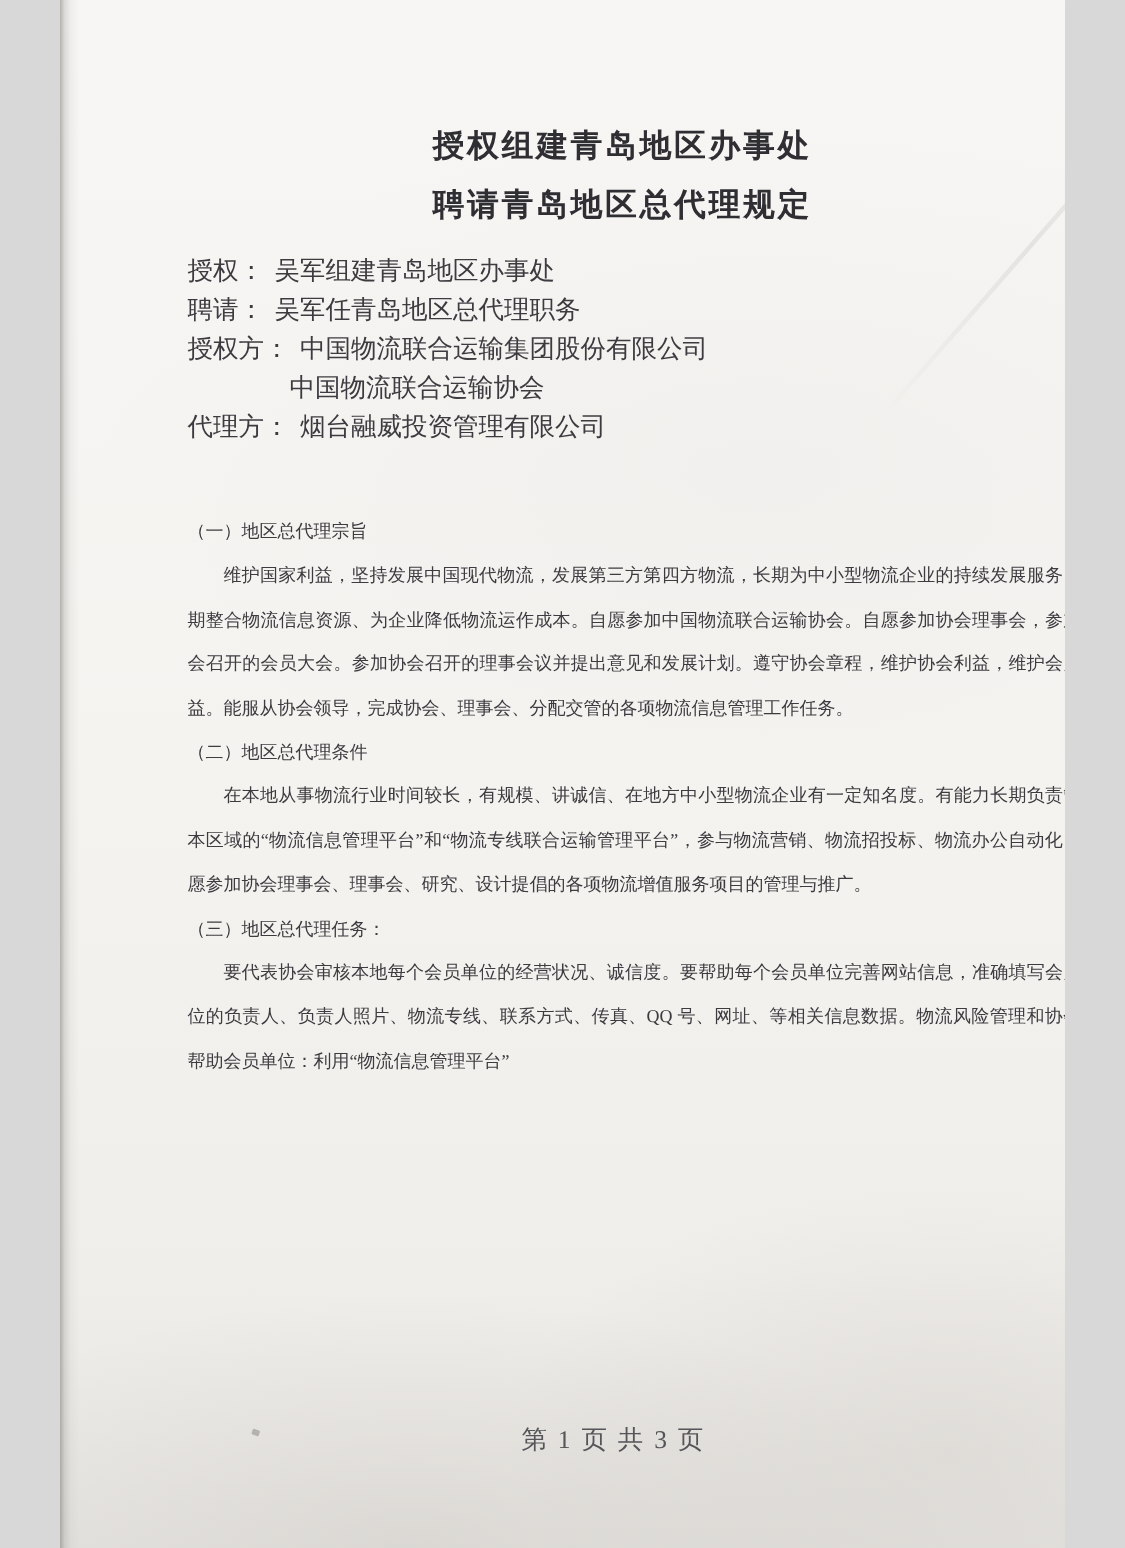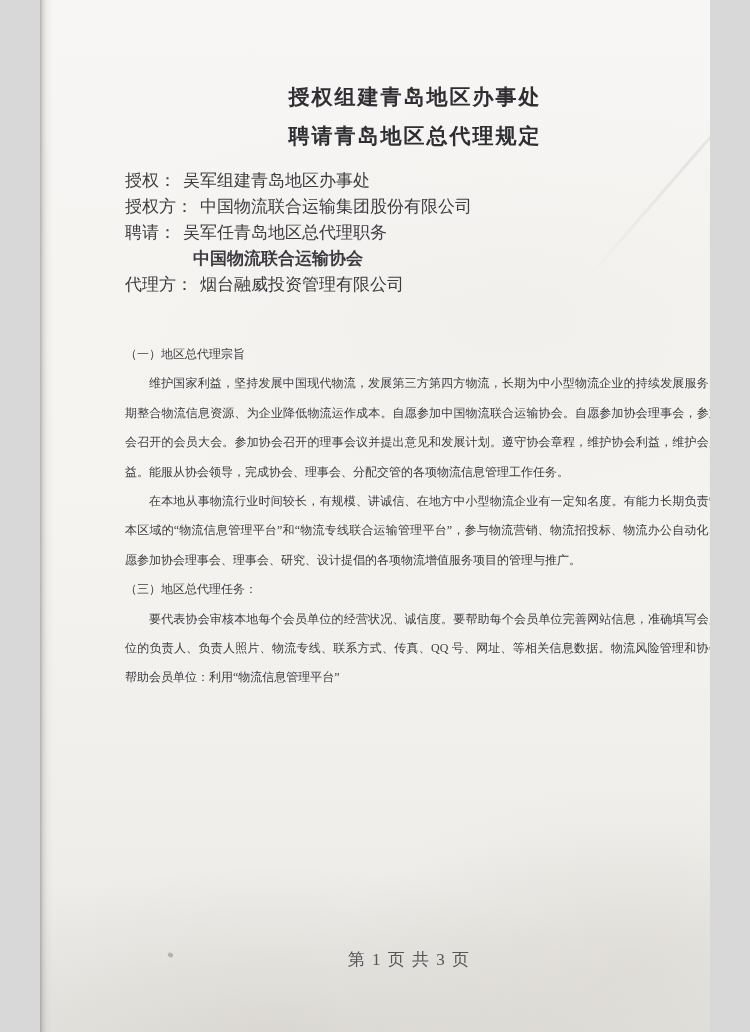--- a/index.html
+++ b/index.html
@@ -47,21 +47,21 @@
     font-size: 21px; font-weight: 700; letter-spacing: 2px;
     line-height: 39px;
     color: var(--color-ink_title, #2e2e33);
   }
 
   .parties {
     position: absolute; top: 168px; left: 85px; width: 620px;
     font-size: 17px; line-height: 26px;
   }
   .party-row { white-space: nowrap; }
-  .party-row.cont { padding-left: 68px; font-weight: bold; }
+  .party-row.cont { padding-left: 68px; }
   .party-label { margin-right: 7px; }
 
   .doc-body {
     position: absolute; top: 340px; left: 85px; width: 608px;
     font-size: 12px; line-height: 29.4px;
     text-align: justify;
   }
   .section-heading { text-indent: 0; }
   .para { margin: 0; text-indent: 2em; }
 
@@ -84,39 +84,40 @@
   <div class="doc-title">
     <div>授权组建青岛地区办事处</div>
     <div>聘请青岛地区总代理规定</div>
   </div>
 
   <div class="parties">
     <div class="party-row">
       <span class="party-label">授权：</span><span class="party-text">吴军组建青岛地区办事处</span>
     </div>
     <div class="party-row">
-      <span class="party-label">授权方：</span><span class="party-text">中国物流联合运输集团股份有限公司</span>
+      <span class="party-label">聘请：</span><span class="party-text">吴军任青岛地区总代理职务</span>
     </div>
     <div class="party-row">
-      <span class="party-label">聘请：</span><span class="party-text">吴军任青岛地区总代理职务</span>
+      <span class="party-label">授权方：</span><span class="party-text">中国物流联合运输集团股份有限公司</span>
     </div>
     <div class="party-row cont">
       <span class="party-text">中国物流联合运输协会</span>
     </div>
     <div class="party-row">
       <span class="party-label">代理方：</span><span class="party-text">烟台融威投资管理有限公司</span>
     </div>
   </div>
 
   <div class="doc-body">
     <div class="section">
       <div class="section-heading">（一）地区总代理宗旨</div>
       <p class="para">维护国家利益，坚持发展中国现代物流，发展第三方第四方物流，长期为中小型物流企业的持续发展服务。长期整合物流信息资源、为企业降低物流运作成本。自愿参加中国物流联合运输协会。自愿参加协会理事会，参加协会召开的会员大会。参加协会召开的理事会议并提出意见和发展计划。遵守协会章程，维护协会利益，维护会员利益。能服从协会领导，完成协会、理事会、分配交管的各项物流信息管理工作任务。</p>
     </div>
     <div class="section">
+      <div class="section-heading">（二）地区总代理条件</div>
       <p class="para">在本地从事物流行业时间较长，有规模、讲诚信、在地方中小型物流企业有一定知名度。有能力长期负责管理本区域的“物流信息管理平台”和“物流专线联合运输管理平台”，参与物流营销、物流招投标、物流办公自动化、自愿参加协会理事会、理事会、研究、设计提倡的各项物流增值服务项目的管理与推广。</p>
     </div>
     <div class="section">
       <div class="section-heading">（三）地区总代理任务：</div>
       <p class="para">要代表协会审核本地每个会员单位的经营状况、诚信度。要帮助每个会员单位完善网站信息，准确填写会员单位的负责人、负责人照片、物流专线、联系方式、传真、QQ 号、网址、等相关信息数据。物流风险管理和协会。帮助会员单位：利用“物流信息管理平台”</p>
     </div>
   </div>
 
   <div class="footer">第 1 页 共 3 页</div>
 

